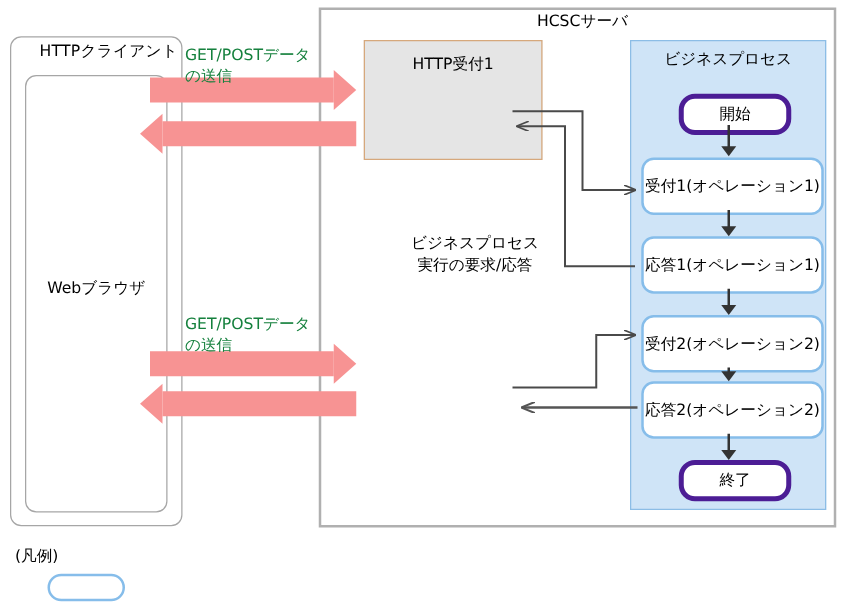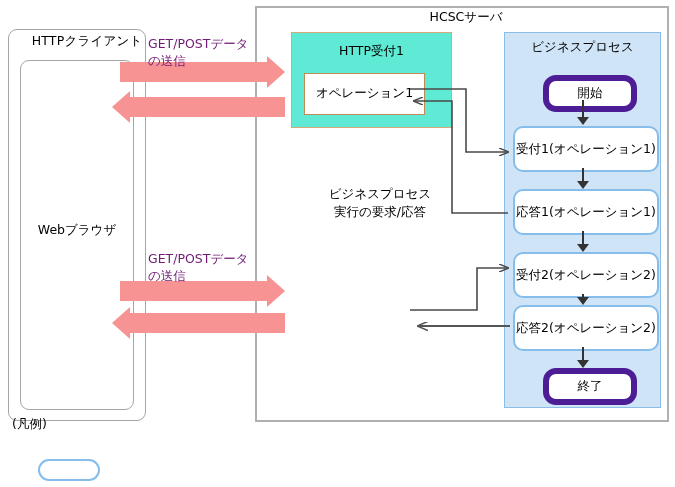--- a/index.html
+++ b/index.html
@@ -58,23 +58,23 @@
   }
   #server-label {
     left: 255px; top: 9px; width: 422px;
     text-align: center;
     font-size: 12.5px;
     color: #000000;
   }
 
   
   .recv-panel {
-    width: 161px; height: 96px;
+    width: 143px; height: 96px;
     border: 1.5px solid #d6a87c;
-    background: #5eead4;
+    background: #e5e5e5;
   }
   #recv1 { left: 291px; top: 32px; }
   #recv2 { left: 291px; top: 254px; }
   .recv-title {
     position: absolute;
     left: 0; top: 10px; width: 100%;
     text-align: center;
     font-size: 12.5px;
     color: #000000;
   }
@@ -131,21 +131,21 @@
   .act .l1, .act .l2 {
     font-size: 12.5px;
     color: #000000;
     line-height: 16px;
   }
   .terminator {
     position: absolute;
     left: 543px;
     width: 82px;
     height: 25px;
-    border: 6px solid #4c1d95;
+    border: 4px solid #4c1d95;
     border-radius: 13px;
     background: #ffffff;
     display: flex;
     align-items: center;
     justify-content: center;
     font-size: 12.5px;
     color: #000000;
   }
 
   
@@ -174,27 +174,27 @@
     border-top: 16px solid transparent;
     border-bottom: 16px solid transparent;
     border-right: 18px solid #f79393;
   }
 
   
   .flow-label {
     position: absolute;
     font-size: 12.5px;
     line-height: 17px;
-    color: #701a75;
+    color: #15803d;
     white-space: pre-line;
   }
 
   
   #legend-title {
-    left: 12px; top: 416px;
+    left: 12px; top: 437px;
     font-size: 12.5px;
     color: #000000;
   }
   #legend-shape {
     left: 38px; top: 459px; width: 62px; height: 22px;
     border: 2px solid #86bdea;
     border-radius: 11px;
     background: #ffffff;
   }
   #legend-text {
@@ -218,23 +218,20 @@
   <div class="abs" id="client-box"></div>
   <div class="abs" id="client-label">HTTPクライアント</div>
   <div class="abs" id="browser-box"></div>
   <div class="abs" id="browser-label">Webブラウザ</div>
 
   <div class="abs" id="server-box"></div>
   <div class="abs" id="server-label">HCSCサーバ</div>
 
   <div class="abs recv-panel" id="recv1">
     <div class="recv-title">HTTP受付1</div>
-    <div class="op-box">
-      <div class="op-label">オペレーション1</div>
-    </div>
   </div>
 
 
   <div class="abs" id="bp-panel"></div>
   <div class="abs" id="bp-title">ビジネスプロセス</div>
 
   <div class="terminator" style="top:75px;">開始</div>
 
   <div class="act" style="top:126px;">
     <div class="l1">受付1</div>

